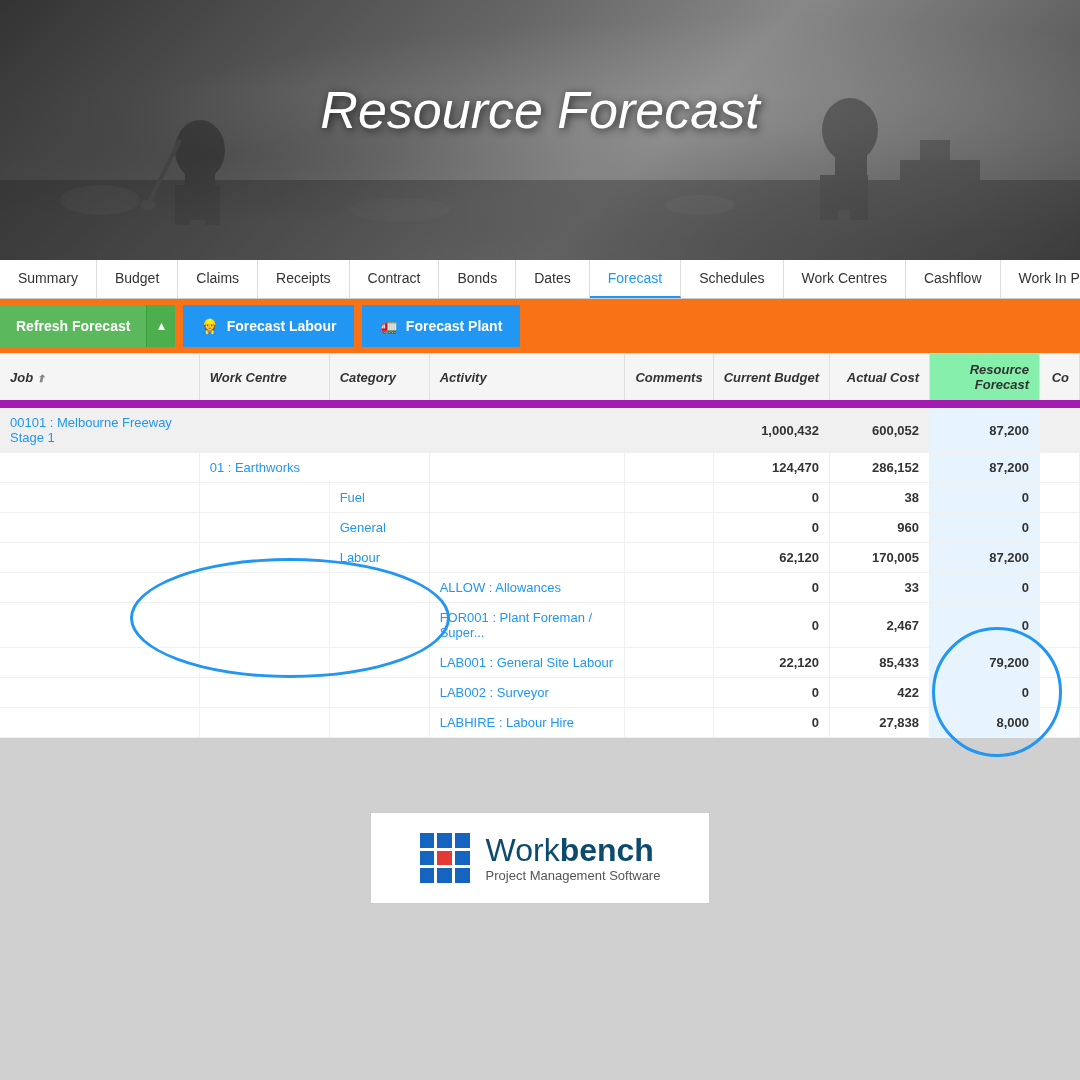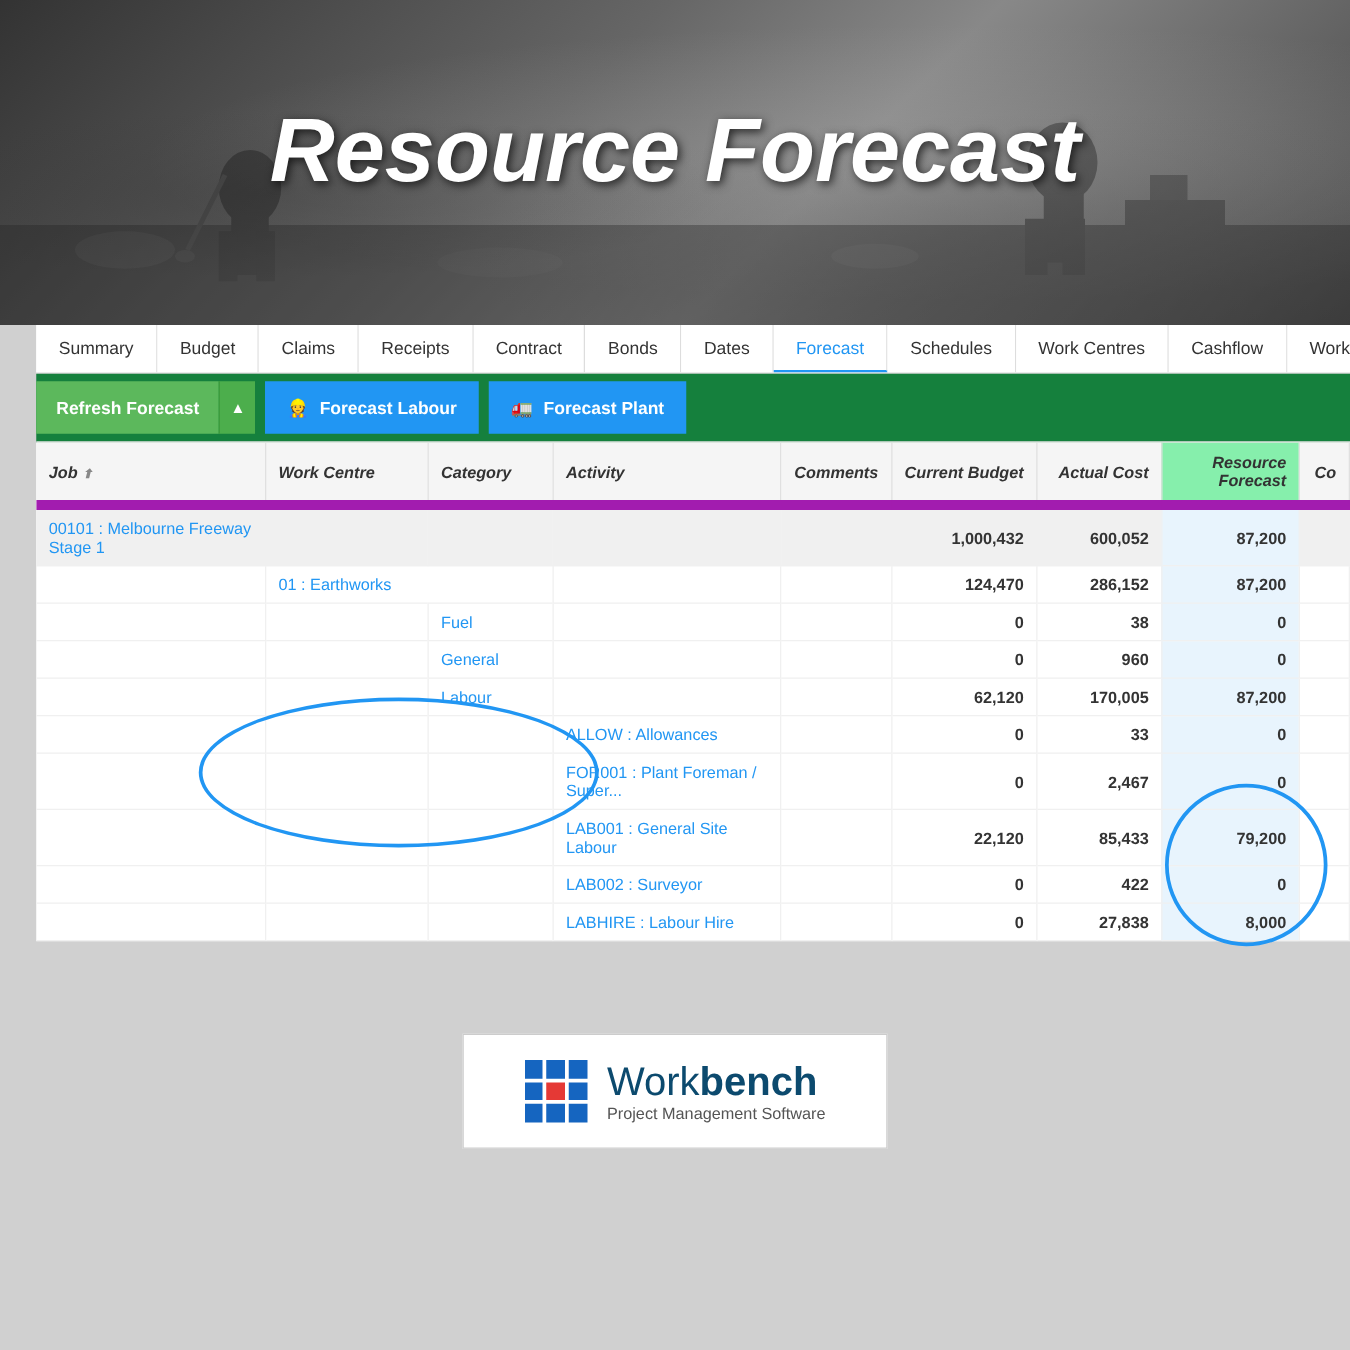--- a/index.html
+++ b/index.html
@@ -36,22 +36,22 @@
       background:
         radial-gradient(ellipse at 80% 80%, rgba(100,100,100,0.5) 0%, transparent 40%),
         radial-gradient(ellipse at 20% 60%, rgba(60,60,60,0.4) 0%, transparent 30%);
     }
 
     .hero-title {
       position: absolute;
       top: 80px;
       left: 50%;
       transform: translateX(-50%);
-      font-size: 72px;
-      font-weight: 700;
+      font-size: 52px;
+      font-weight: 400;
       color: white;
       text-shadow: 2px 2px 8px rgba(0,0,0,0.7);
       white-space: nowrap;
       font-style: italic;
     }
 
     
     .nav-tabs {
       display: flex;
       background: white;
@@ -72,21 +72,21 @@
     .nav-tab.active {
       background: white;
       color: #2196f3;
       border-bottom: 2px solid #2196f3;
     }
 
     
     .toolbar {
       display: flex;
       align-items: center;
-      background: #15803d;
+      background: #f97316;
       padding: 6px 0;
       border-bottom: 1px solid #e0e0e0;
     }
 
     .btn-refresh {
       background: #5cb85c;
       color: white;
       border: none;
       padding: 10px 16px;
       font-size: 14px;
@@ -256,21 +256,20 @@
 
     .logo-sub {
       font-size: 13px;
       color: #555;
       margin-top: 2px;
     }
 
     
     .content-area {
       position: relative;
-      margin-left: 29px;
     }
 
     .sort-arrow {
       display: inline-block;
       font-size: 10px;
       color: #888;
     }
   </style>
 </head>
 <body>

